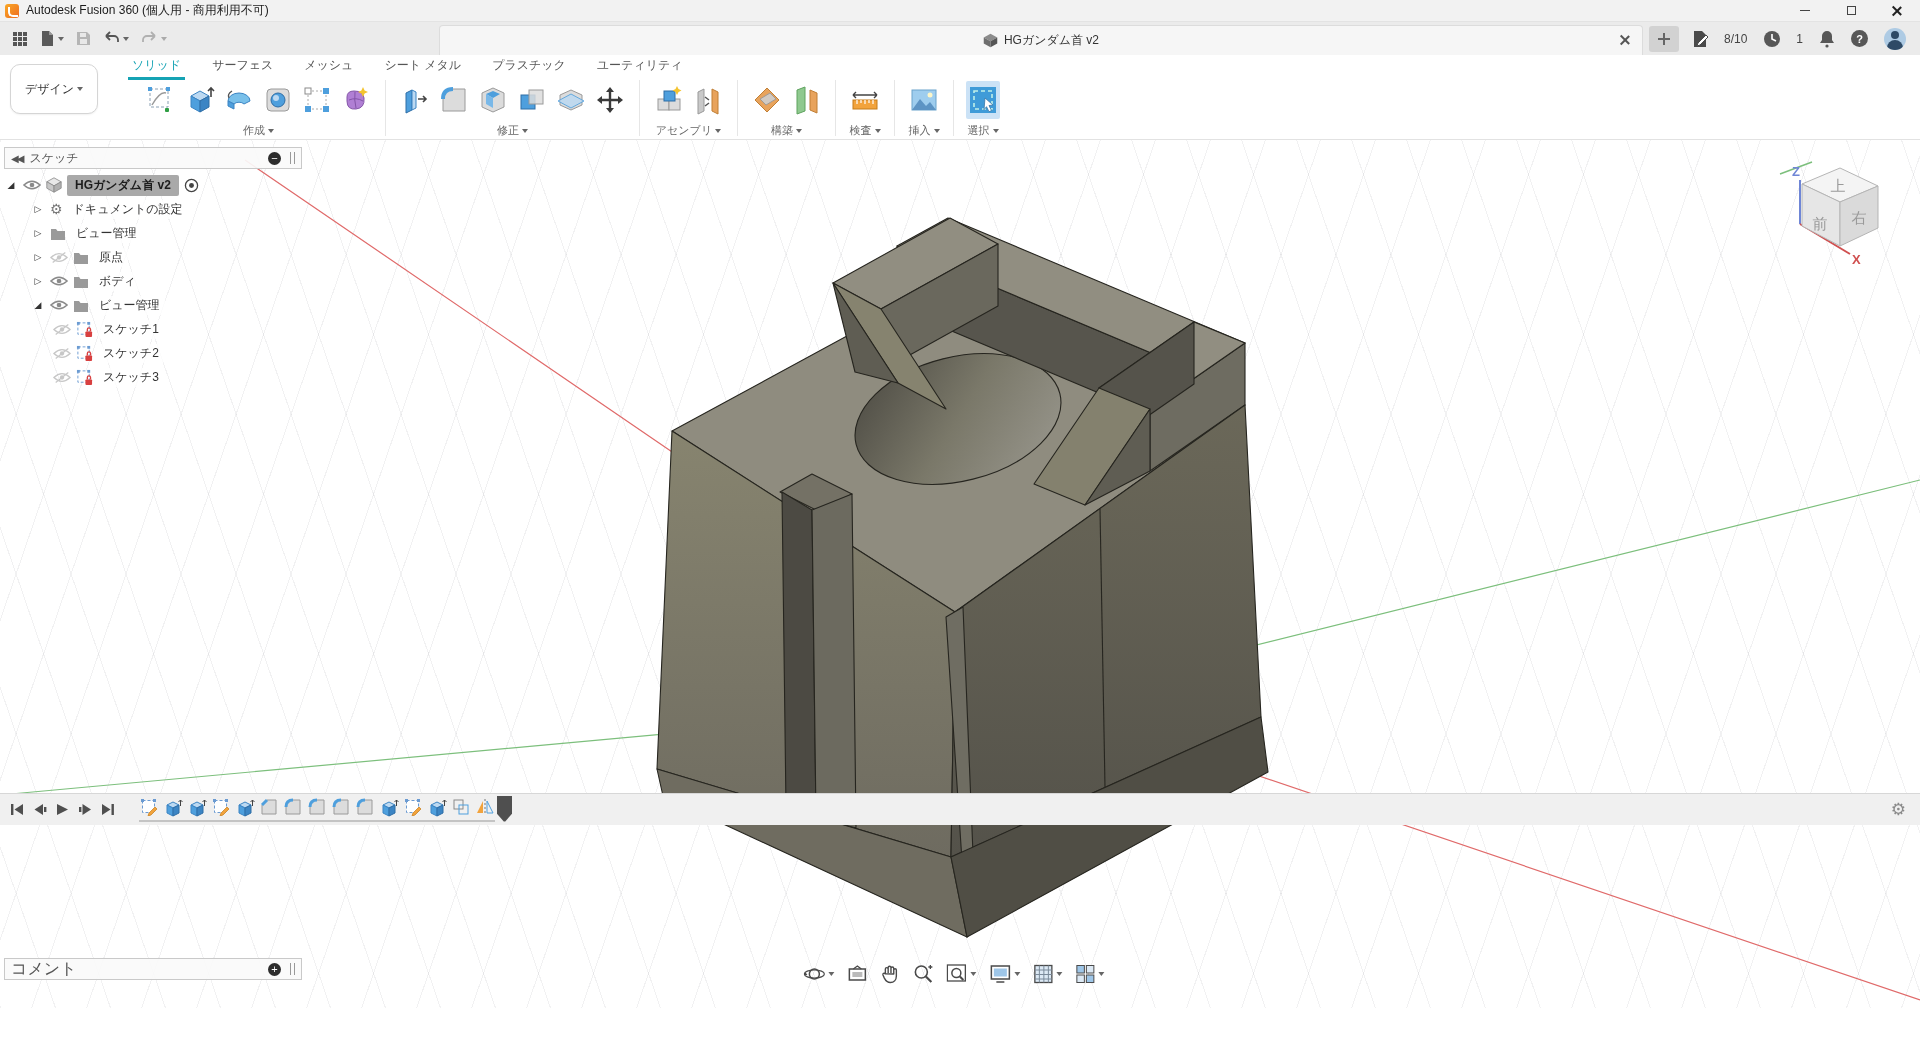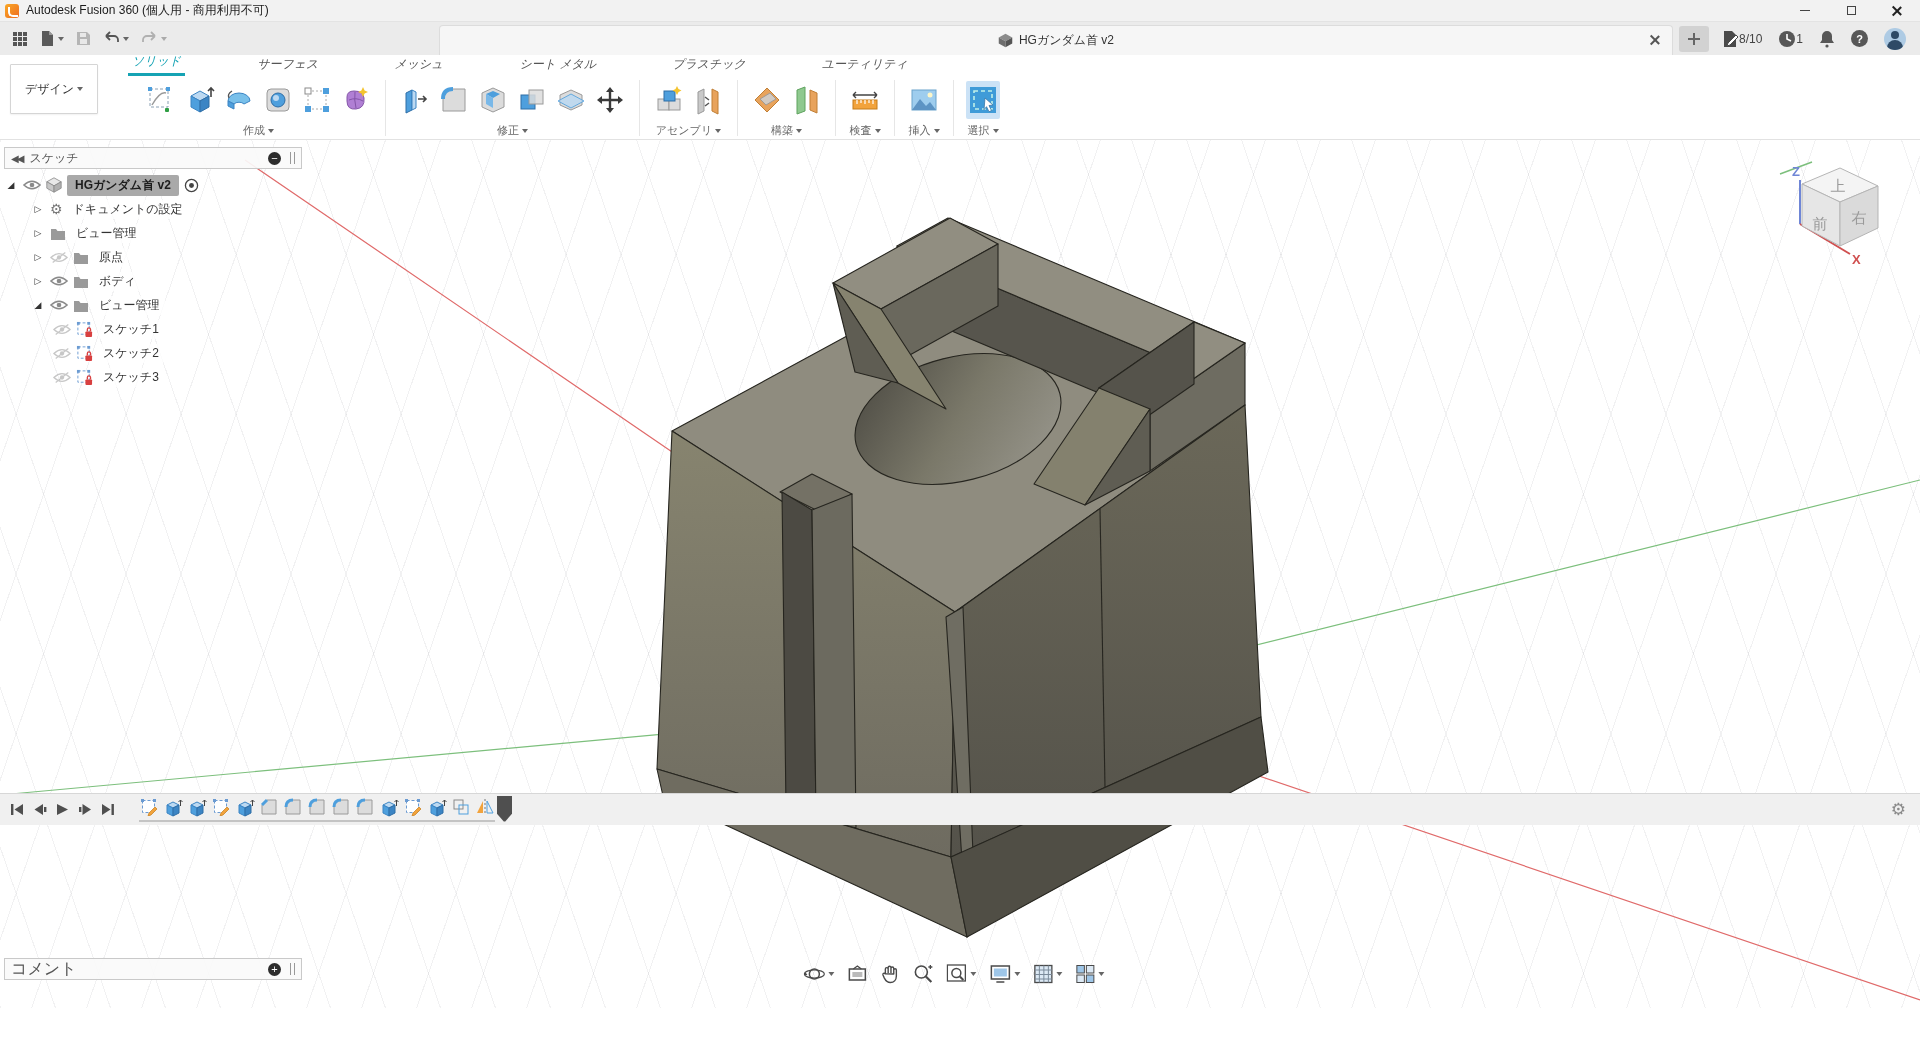--- a/index.html
+++ b/index.html
@@ -40,37 +40,37 @@
   .tab-close { position:absolute; right:10px; top:7px; width:14px; height:14px; }
   .tab-close::before,.tab-close::after { content:""; position:absolute; left:6px; top:1px;
     width:1.5px; height:12px; background:#555; }
   .tab-close::before{ transform:rotate(45deg);} .tab-close::after{ transform:rotate(-45deg);}
   .newtab-btn { width:30px; height:26px; background:#d2d2d2; border-radius:3px; margin-right:12px;
     position:relative; }
   .newtab-btn::before,.newtab-btn::after{ content:""; position:absolute; background:#666; }
   .newtab-btn::before{ left:9px; top:12px; width:12px; height:2px; }
   .newtab-btn::after{ left:14px; top:7px; width:2px; height:12px; }
   .right-tools { display:flex; align-items:center; gap:16px; padding-right:14px; }
-  .tool-item { display:flex; align-items:center; gap:0; font-size:12px; color:#444; }
+  .tool-item { display:flex; align-items:center; gap:15px; font-size:12px; color:#444; }
   .circle-ico { width:17px; height:17px; border-radius:50%; background:#575757; color:#fff;
     display:flex; align-items:center; justify-content:center; font-size:11px; font-weight:bold; }
   .avatar { width:22px; height:22px; border-radius:50%; background:#aecbe4; position:relative; overflow:hidden; }
   .avatar::before { content:""; position:absolute; left:7px; top:3px; width:8px; height:8px;
     border-radius:50%; background:#2e4a66; }
   .avatar::after { content:""; position:absolute; left:3px; top:12px; width:16px; height:10px;
     border-radius:8px 8px 0 0; background:#2e4a66; }
 
   
   .ribbon { position:absolute; top:55px; left:0; width:1920px; height:85px; background:#fff;
     border-bottom:1px solid #e2e2e2; }
   .workspace-btn { position:absolute; left:10px; top:9px; width:88px; height:50px; background:#fff;
-    border:1px solid #d5d5d5; border-radius:1px; display:flex; align-items:center; justify-content:center;
+    border:1px solid #d5d5d5; border-radius:10px; display:flex; align-items:center; justify-content:center;
     font-size:12px; color:#333; box-shadow:0 1px 2px rgba(0,0,0,.06); }
-  .ribbon-tabs { position:absolute; left:128px; top:0; height:21px; display:flex; gap:68px;
-    font-size:12px; color:#555; align-items:flex-end;font-style:italic; }
+  .ribbon-tabs { position:absolute; left:128px; top:0; height:21px; display:flex; gap:23px;
+    font-size:12px; color:#555; align-items:flex-start; }
   .ribbon-tab { padding:2px 4px 3px; }
   .ribbon-tab.active { color:#15a3b4; border-bottom:3px solid #15a3b4; }
   .ribbon-groups { position:absolute; left:134px; top:23px; display:flex; align-items:stretch; height:60px; }
   .rgroup { display:flex; flex-direction:column; align-items:center; padding:0 10px; }
   .rgroup-icons { display:flex; align-items:flex-end; gap:5px; height:42px; }
   .rgroup-label { font-size:11px; color:#666; margin-top:4px; display:flex; align-items:center; }
   .rsep { width:1px; background:#e6e6e6; margin:2px 2px; }
   .tool-ico { width:34px; height:38px; display:flex; align-items:center; justify-content:center; border-radius:2px; }
   .tool-ico.selected { background:#cbe2f6; }
 

